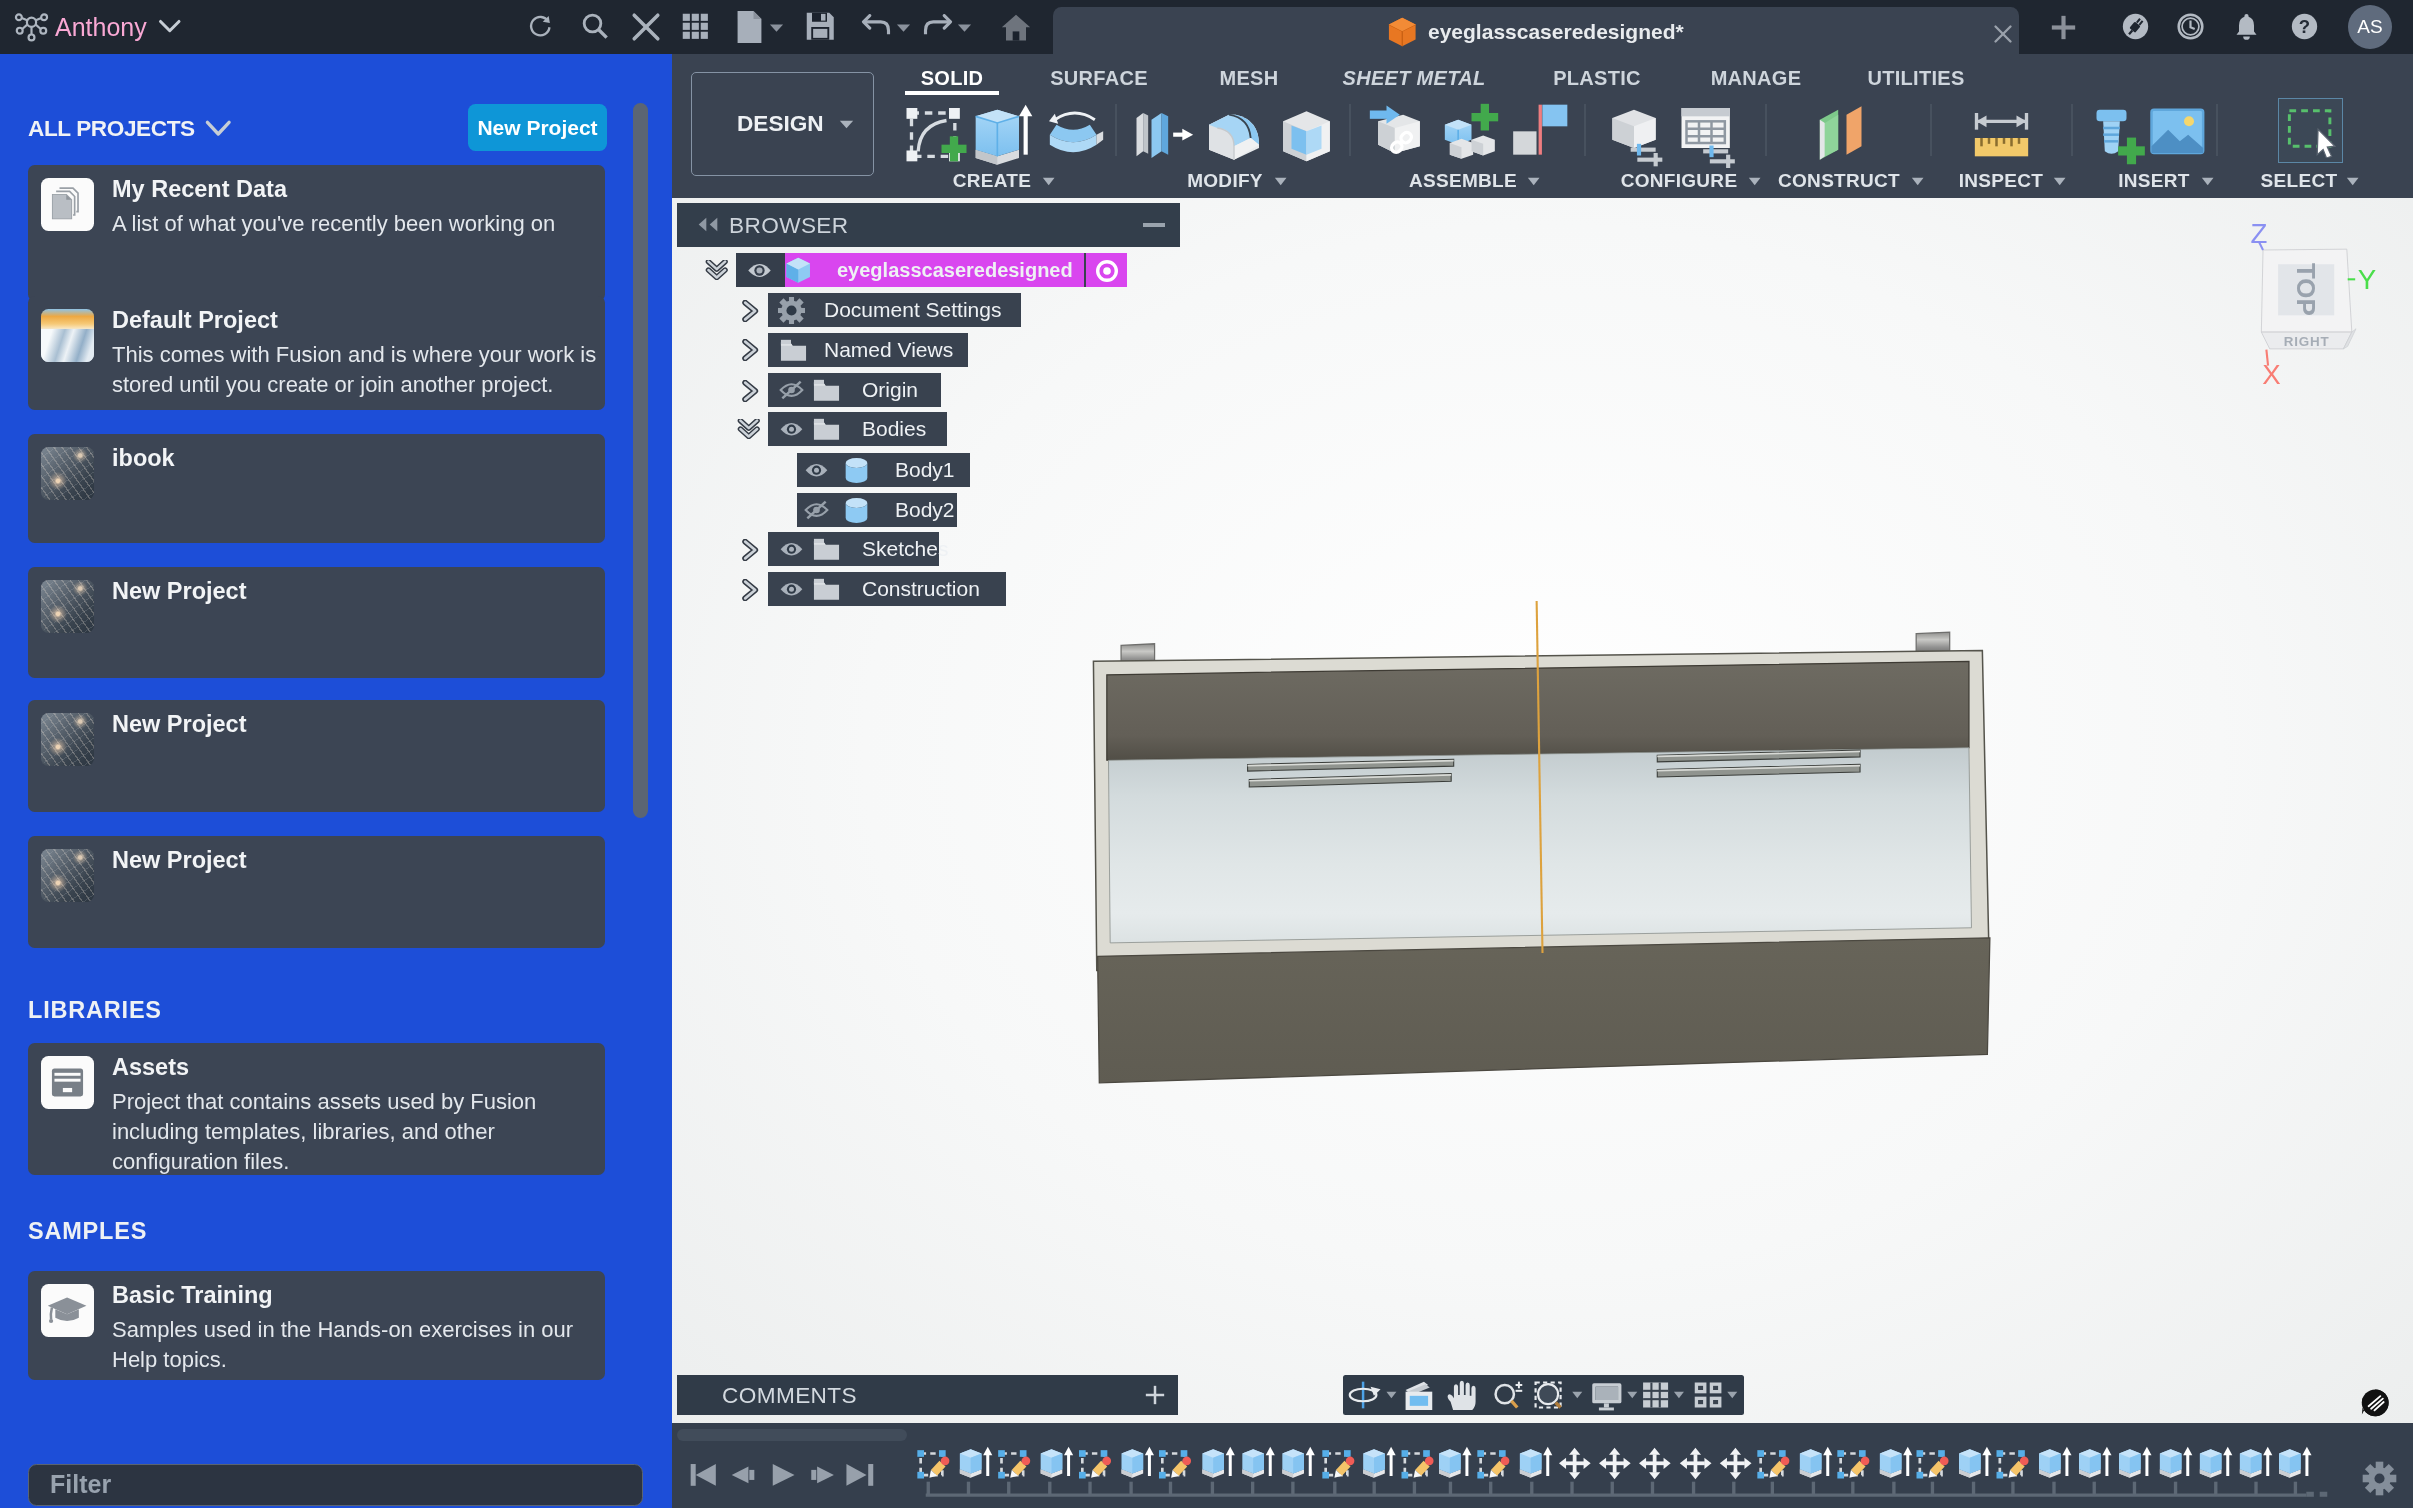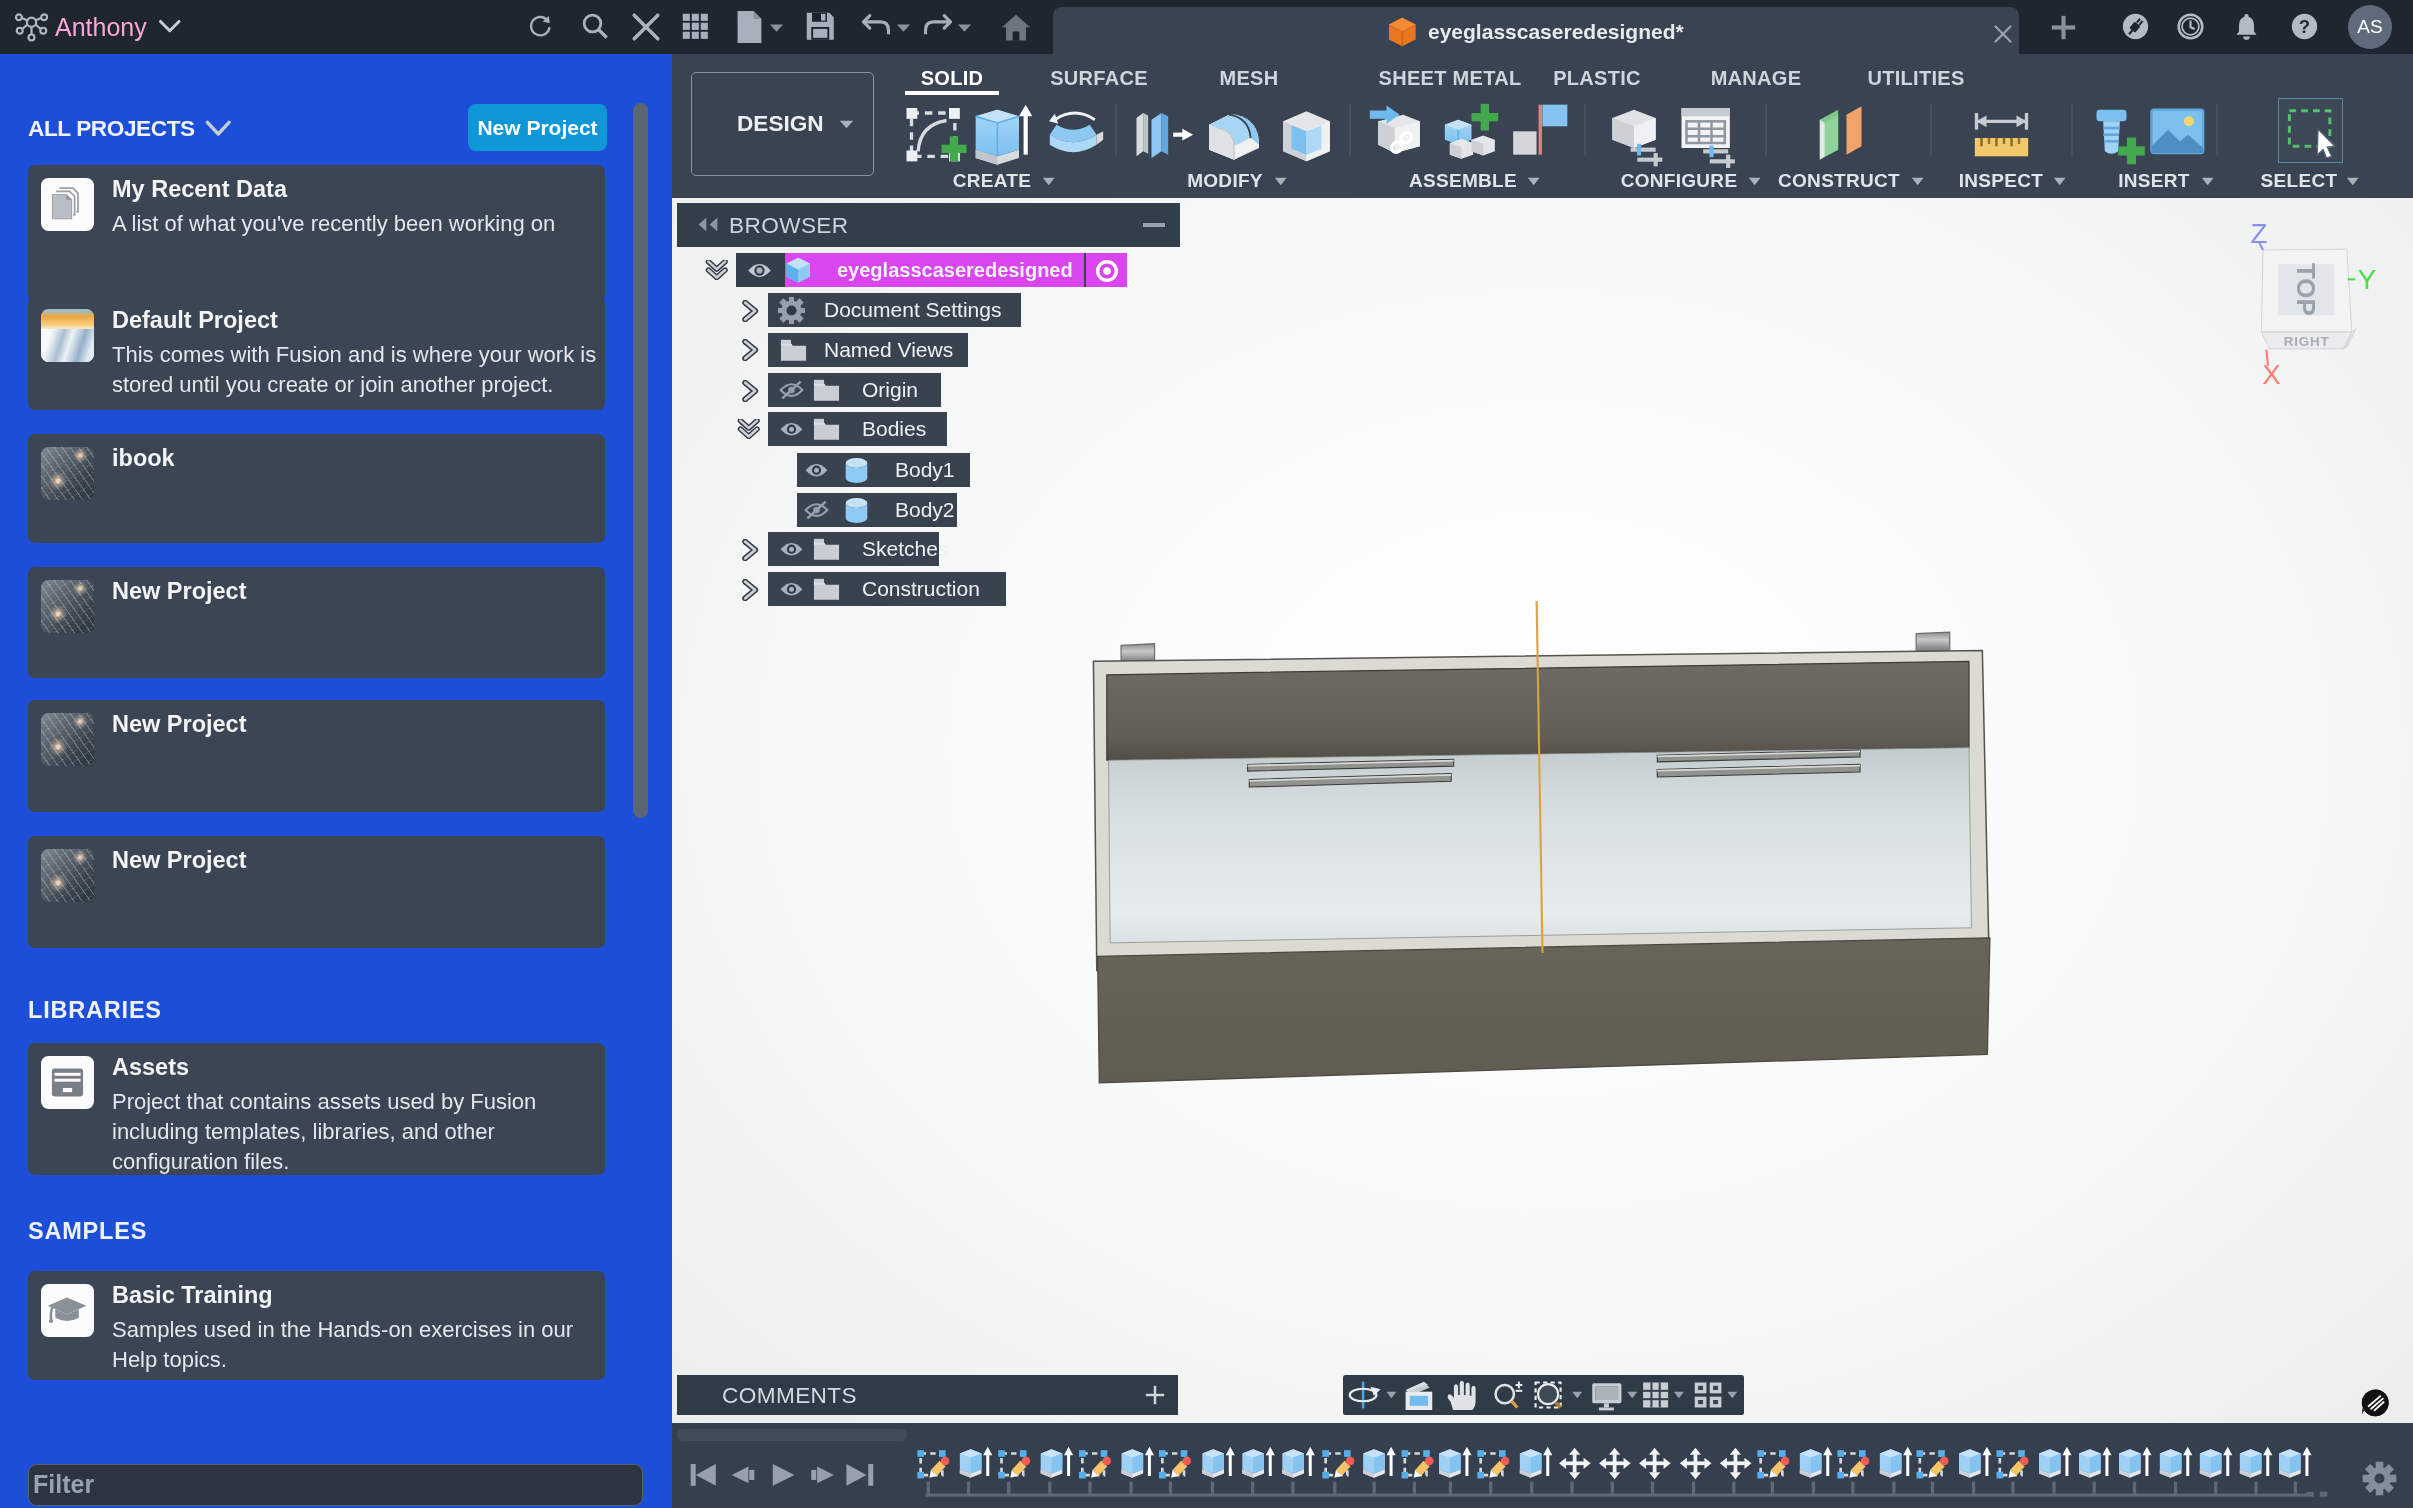--- a/index.html
+++ b/index.html
@@ -324,36 +324,36 @@
         <path d="M31 16 L54 26 L31 36 L8 26 Z" fill="#8a9098"></path>
         <path d="M17 30 L17 40 Q31 48 45 40 L45 30 L31 36 Z" fill="#8a9098"></path>
         <path d="M13 28 Q11 36 12 42" stroke="#8a9098" stroke-width="3" fill="none"></path>
         <circle cx="12" cy="44" r="2.5" fill="#8a9098"></circle>
       </svg>
     </div>
     <div class="cardtitle">Basic Training</div>
     <div class="carddesc">Samples used in the Hands-on exercises in our<br>Help topics.</div>
   </div>
 
-  <div class="abs" style="left:28px;top:1410px;width:615px;height:42px;border:1.7px solid #5a6472;border-radius:8.4px;background:#2c3441;color:#98a2ae;font-size:25px;font-weight:bold;line-height:39px;padding-left:4px;">Filter</div>
+  <div class="abs" style="left:28px;top:1410px;width:615px;height:42px;border:1.7px solid #5a6472;border-radius:8.4px;background:#2c3441;color:#98a2ae;font-size:25px;font-weight:bold;line-height:39px;padding-left:21px;">Filter</div>
 
   <div class="abs" style="left:633px;top:49px;width:15px;height:715px;background:#5b6573;border-radius:7.5px;"></div>
 </div>
 <div id="ribbon">
 
   <div class="abs" style="left:19px;top:18.4px;width:183px;height:104px;border:1.7px solid #8593a4;border-radius:5px;"></div>
   <div class="abs" style="left:65px;top:57px;font-size:22.6px;font-weight:bold;color:#eef1f4;">DESIGN</div>
   <svg class="abs" style="left:166px;top:65px" width="17" height="11.7" viewBox="0 0 20 14">
       <path d="M2 2 L10 11 L18 2 Z" fill="#aab2bc"></path>
     </svg>
 
   <div class="rtab active" style="left:280px;">SOLID</div>
   <div class="rtab" style="left:427px;">SURFACE</div>
   <div class="rtab" style="left:577px;">MESH</div>
-  <div class="rtab" style="left:778px;">SHEET METAL</div>
+  <div class="rtab" style="left:742px;font-style:italic;">SHEET METAL</div>
   <div class="rtab" style="left:925px;">PLASTIC</div>
   <div class="rtab" style="left:1084px;">MANAGE</div>
   <div class="rtab" style="left:1244px;">UTILITIES</div>
   <div class="abs" style="left:233px;top:37px;width:94px;height:4.2px;background:#ffffff;"></div>
 
   <div class="gdivider" style="left:443px;"></div>
   <div class="gdivider" style="left:677px;"></div>
   <div class="gdivider" style="left:912px;"></div>
   <div class="gdivider" style="left:1093px;"></div>
   <div class="gdivider" style="left:1258px;"></div>

